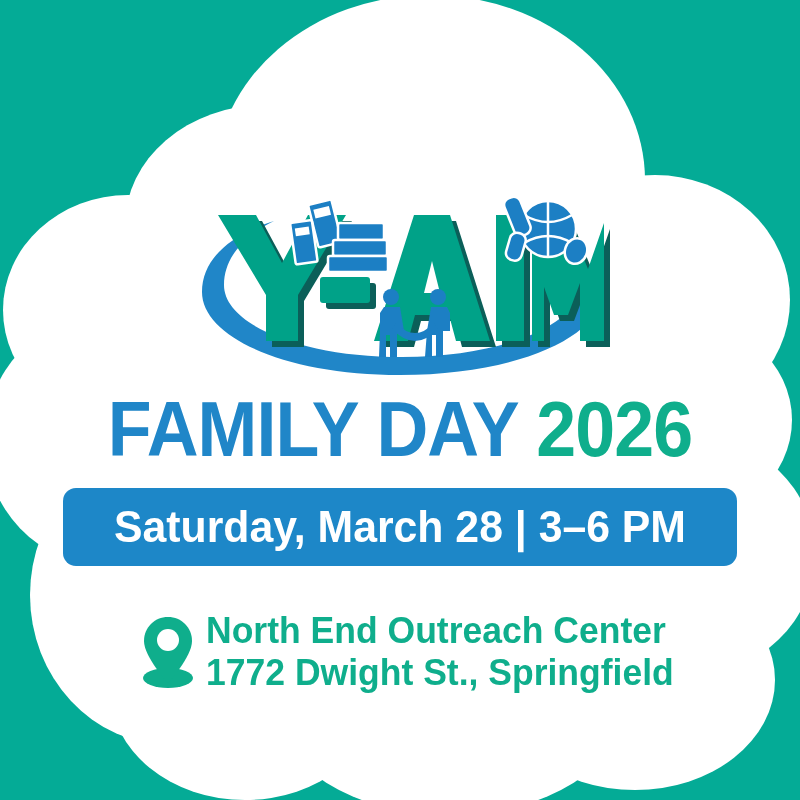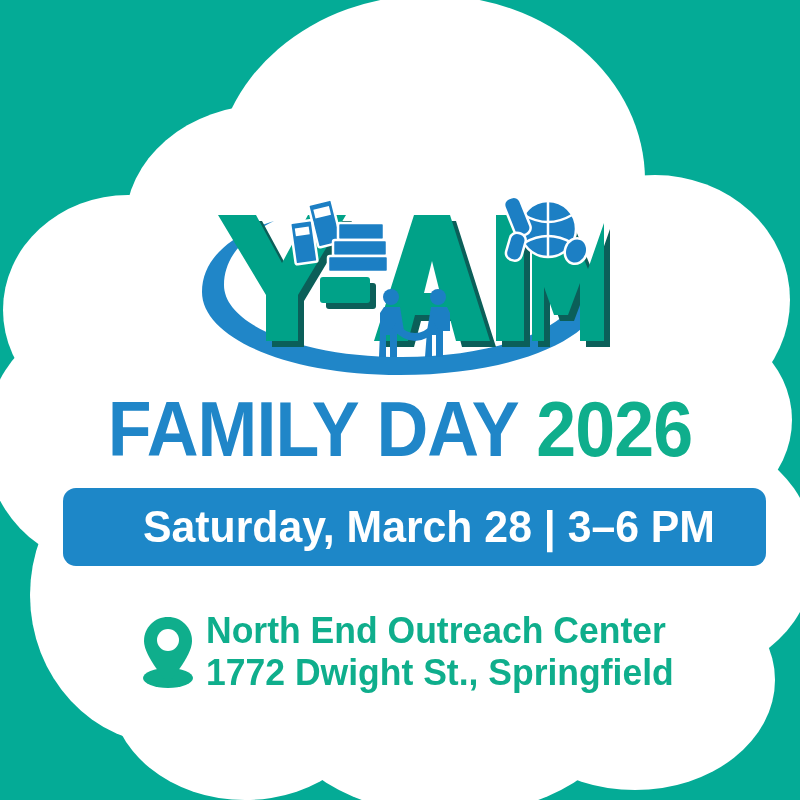--- a/index.html
+++ b/index.html
@@ -61,21 +61,20 @@
     position: absolute;
     left: 63px;
     top: 456px;
     width: 674px;
     height: 78px;
     background: #1D87C8;
     border-radius: 13px;
     display: flex;
     align-items: center;
     justify-content: center;
-    padding-left: 29px;
   }
   .date-banner-text {
     color: #ffffff;
     font-family: "Liberation Sans Narrow", "Liberation Sans", sans-serif;
     font-weight: 700;
     font-size: 45px;
     letter-spacing: 0px;
     white-space: nowrap;
     transform: scaleX(0.95);
   }

